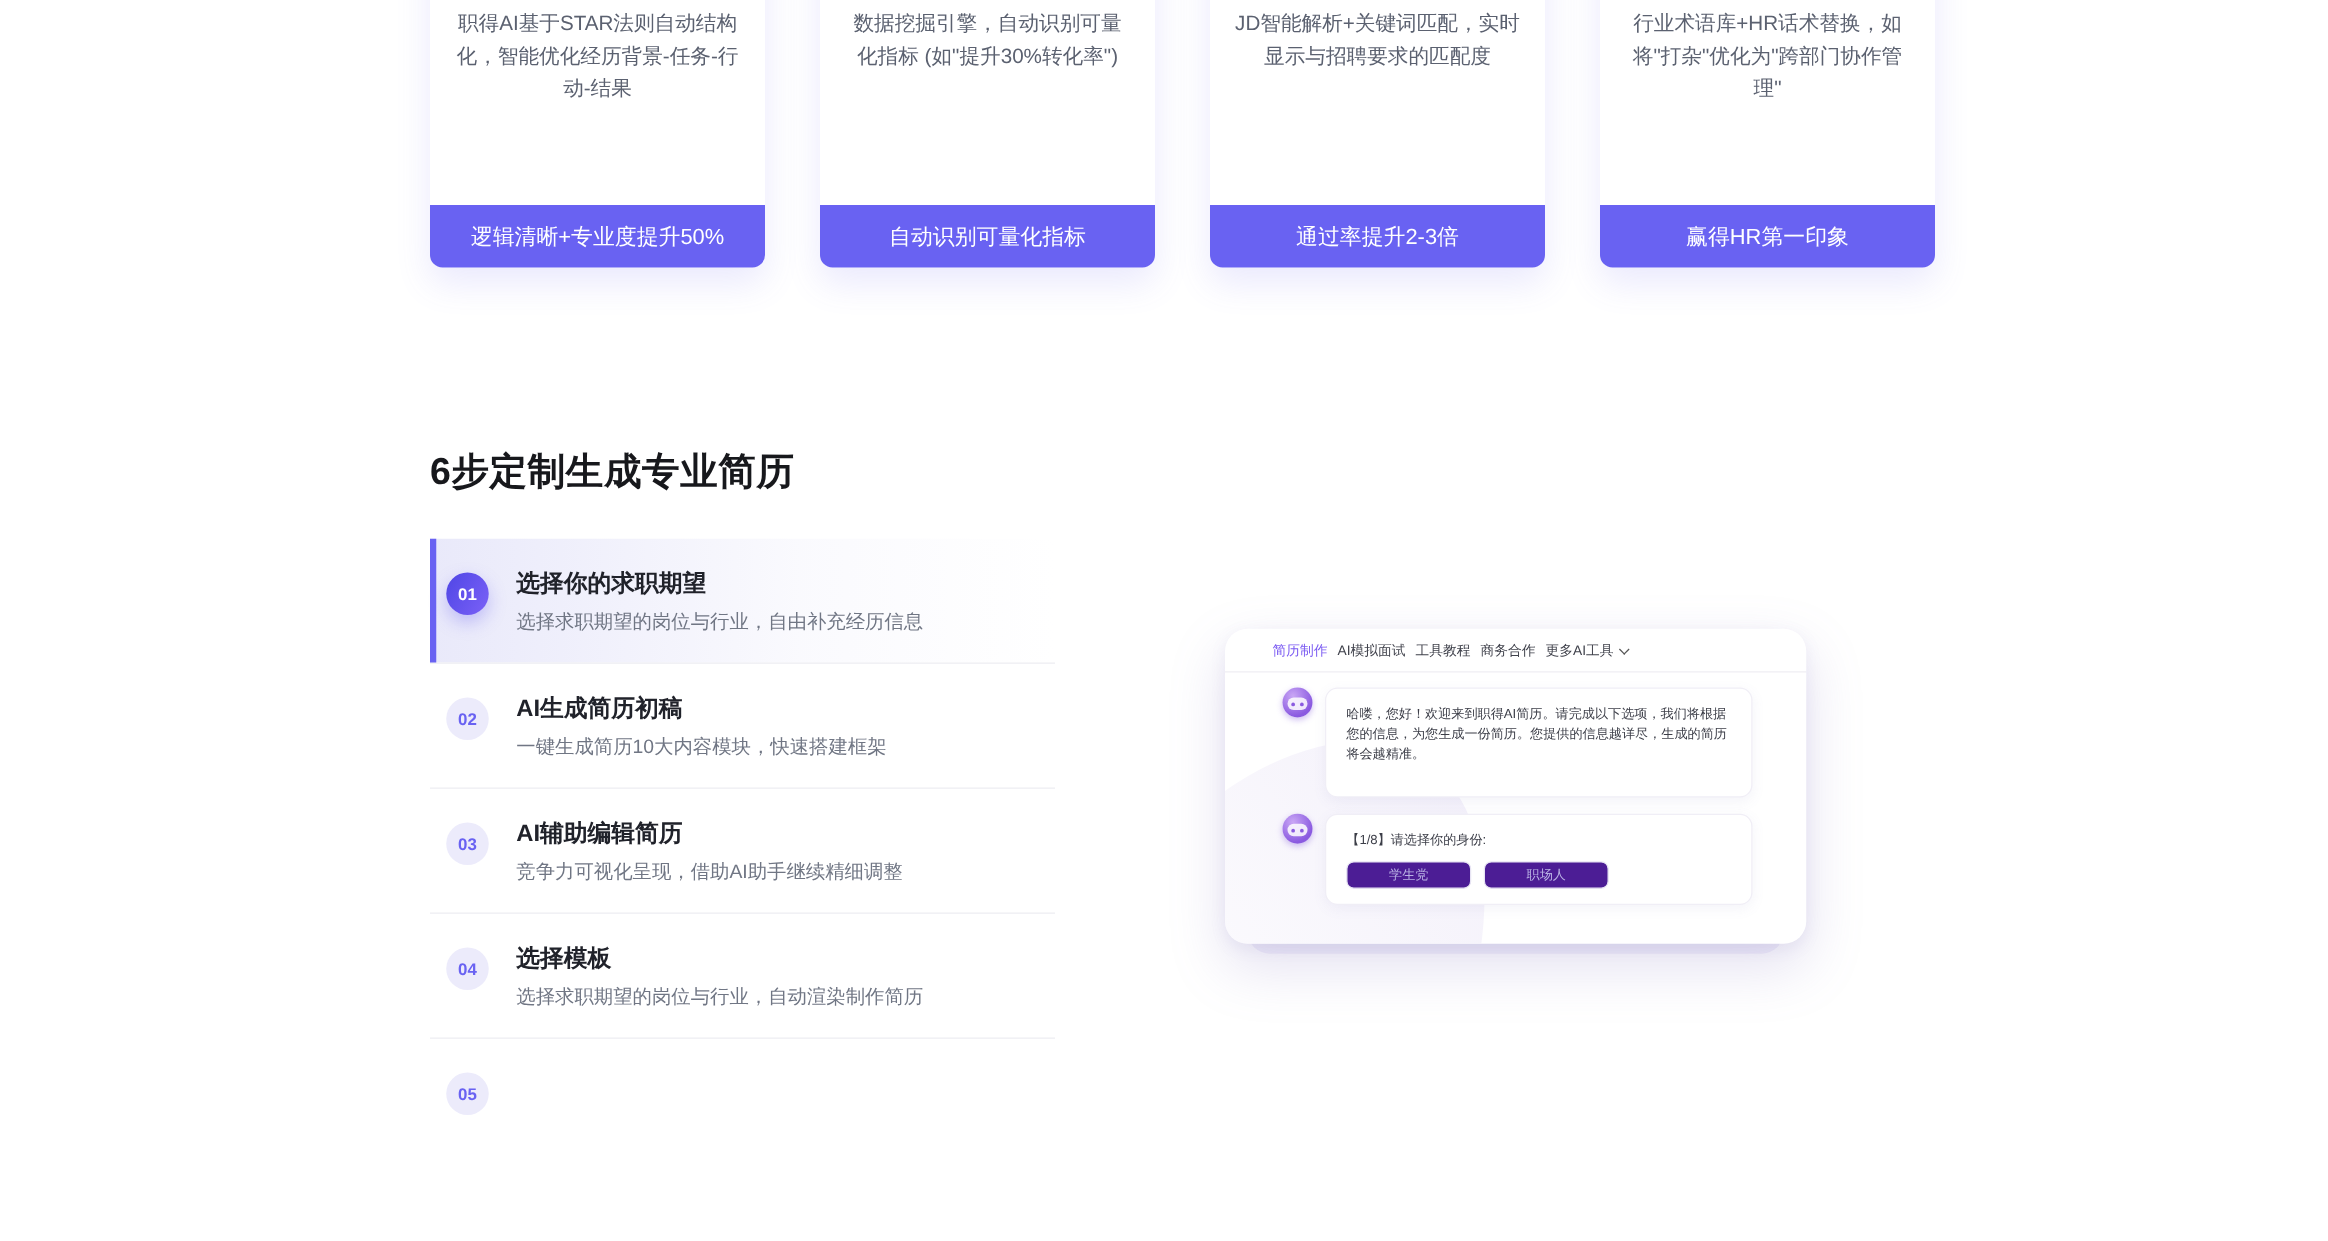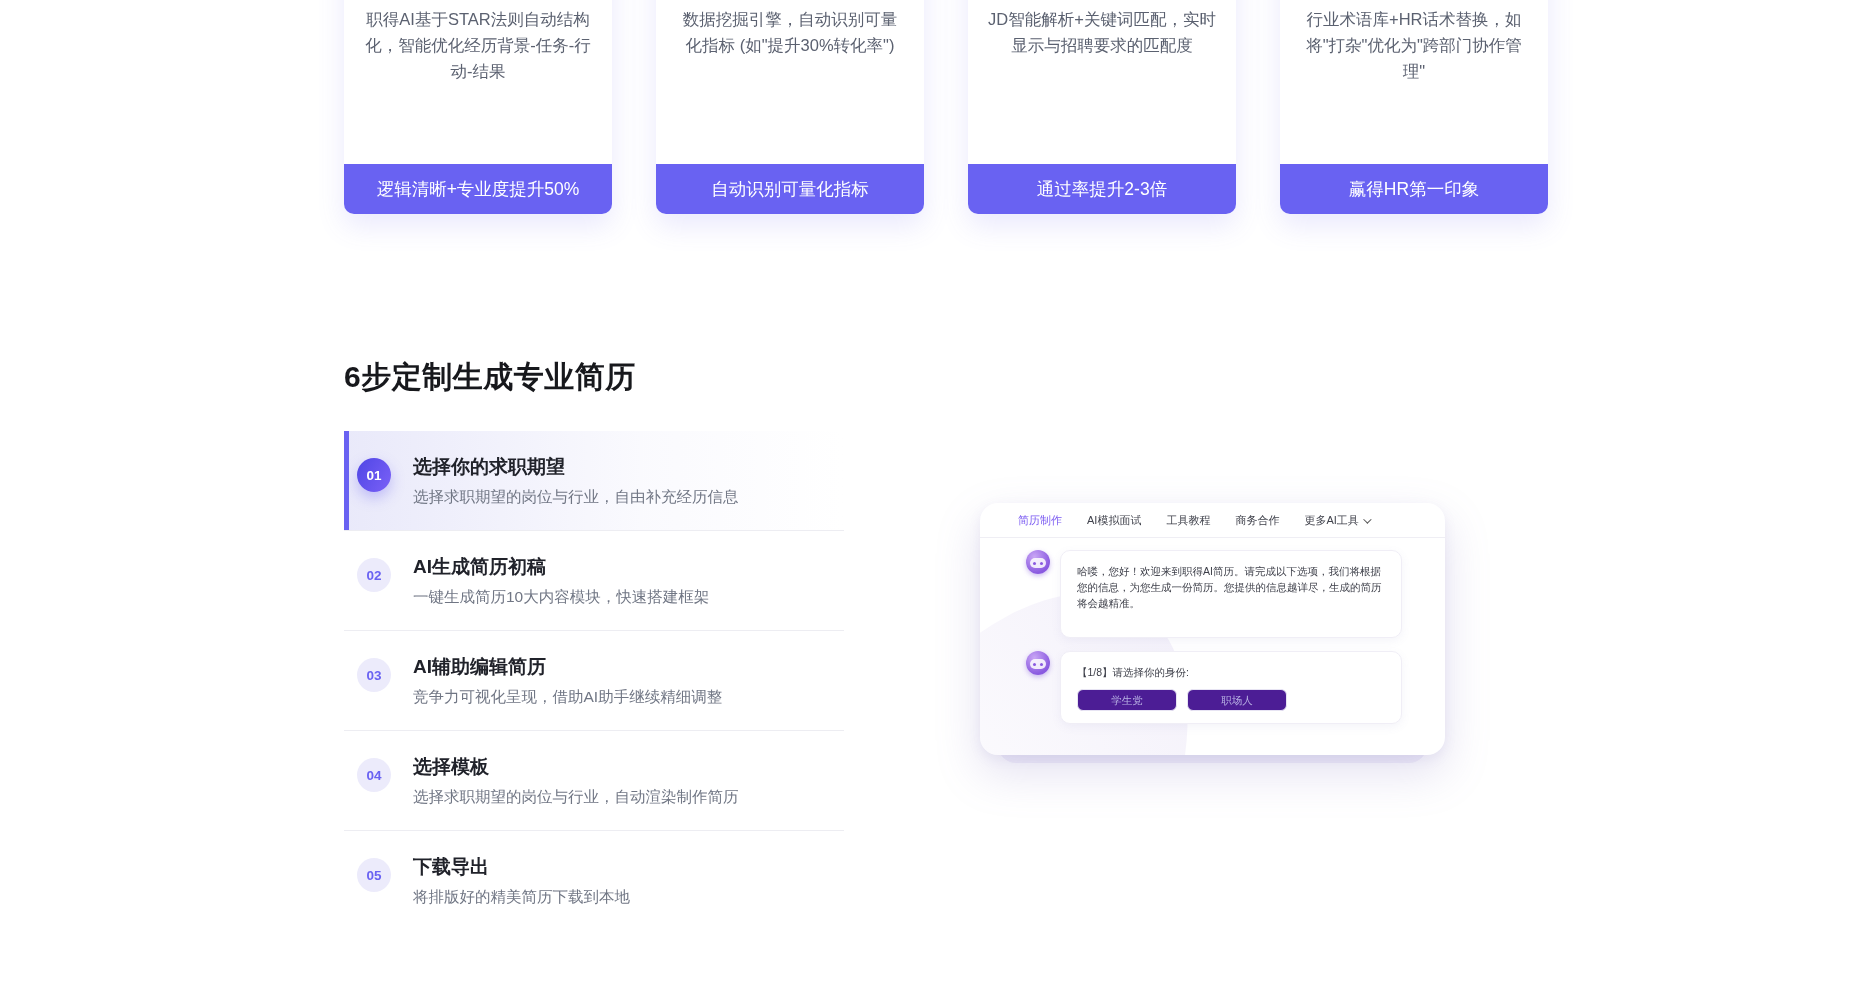--- a/index.html
+++ b/index.html
@@ -74,21 +74,21 @@
   .mockup-col{margin-left:136px;padding-top:72px;}
   .mockup{
     position:relative;width:465px;height:252px;background:#fff;border-radius:18px;
     box-shadow:0 18px 45px rgba(130,120,190,0.22),0 4px 12px rgba(130,120,190,0.10);
   }
   .mockup::after{
     content:'';position:absolute;left:18px;right:18px;bottom:-8px;height:24px;
     background:#f3f1fa;border-radius:0 0 18px 18px;z-index:-1;
   }
   .mockup-nav{
-    display:flex;align-items:center;gap:25px;height:35px;
+    display:flex;align-items:center;gap:8px;height:35px;
     padding:0 20px 0 38px;border-bottom:1px solid #efeef4;
   }
   .mockup-tab{font-size:11px;color:#40424c;cursor:pointer;white-space:nowrap;}
   .mockup-tab.active{color:var(--tab-active,#7B5BF2);}
   .chevron{
     display:inline-block;width:6px;height:6px;margin-left:4px;
     border-right:1.5px solid #555;border-bottom:1.5px solid #555;
     transform:rotate(45deg) translateY(-2px);
   }
   .mockup-body{
@@ -191,24 +191,20 @@
       <div class="step">
         <span class="step-num">04</span>
         <div>
           <div class="step-title">选择模板</div>
           <div class="step-desc">选择求职期望的岗位与行业，自动渲染制作简历</div>
         </div>
       </div>
 
       <div class="step">
         <span class="step-num">05</span>
-        <div>
-          <div class="step-title">下载导出</div>
-          <div class="step-desc">将排版好的精美简历下载到本地</div>
-        </div>
       </div>
 
     </div>
 
     <div class="mockup-col">
       <div class="mockup">
 
         <div class="mockup-nav">
           <span class="mockup-tab active">简历制作</span>
           <span class="mockup-tab">AI模拟面试</span>

